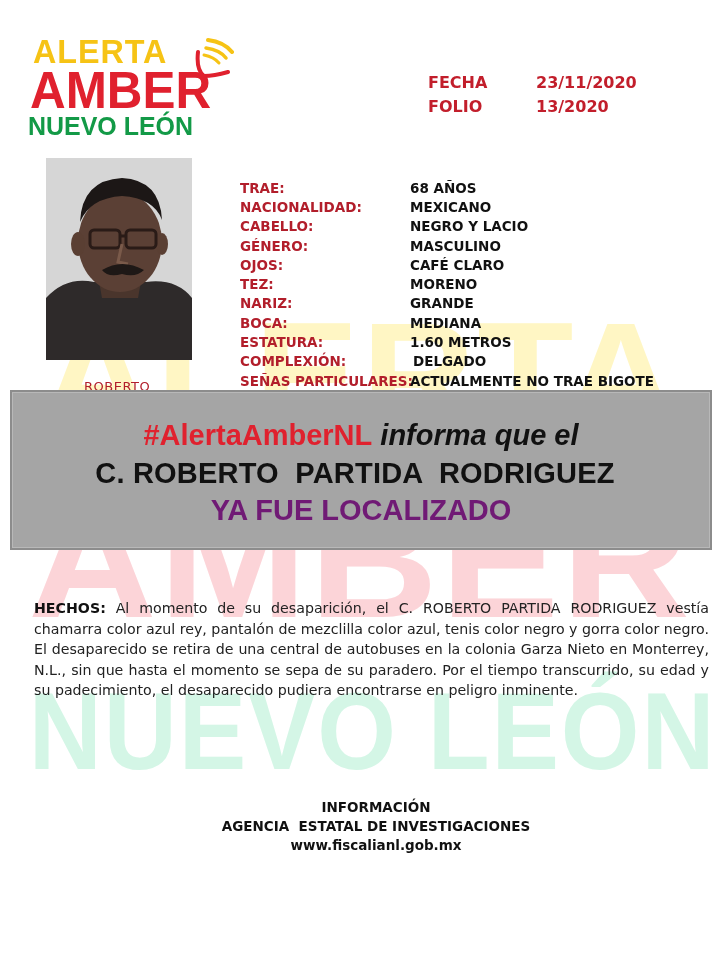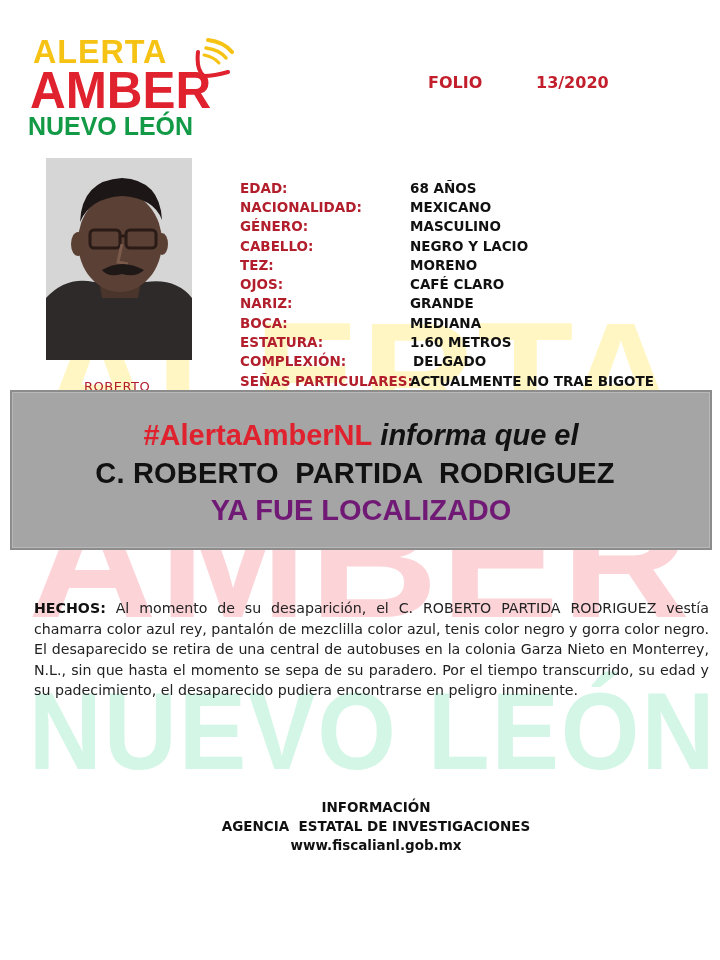--- a/index.html
+++ b/index.html
@@ -64,20 +64,24 @@
     <path d="M12 12 Q26 14 32 22" stroke="#f6c315" stroke-width="3.5" fill="none" stroke-linecap="round"></path>
     <path d="M10 19 Q20 21 25 27" stroke="#f6c315" stroke-width="3" fill="none" stroke-linecap="round"></path>
     <path d="M4 16 Q2 34 10 40 Q20 40 34 36" stroke="#e0212e" stroke-width="4" fill="none" stroke-linecap="round"></path>
   </svg>
   <div class="logo-amber">AMBER</div>
   <div class="logo-nuevo">NUEVO LEÓN</div>
 </div>
 
 <div class="meta">
   <div class="meta-row">
+    <span class="meta-label">FECHA</span>
+    <span>23/11/2020</span>
+  </div>
+  <div class="meta-row">
     <span class="meta-label">FOLIO</span>
     <span>13/2020</span>
   </div>
 </div>
 
 <div class="photo">
   <svg viewBox="0 0 146 202">
     <rect width="146" height="202" fill="#d6d6d6"></rect>
 
     <path d="M0 140 Q20 118 48 124 L100 124 Q130 120 146 140 L146 202 L0 202 Z" fill="#2e2a2a"></path>
@@ -97,42 +101,42 @@
 
     <path d="M76 86 L72 104 L82 106" fill="none" stroke="#7a5a4a" stroke-width="3"></path>
 
     <path d="M56 112 Q76 100 98 112 Q90 120 76 116 Q62 120 56 112 Z" fill="#1e1816"></path>
   </svg>
 </div>
 <div class="name-under">ROBERTO</div>
 
 <div class="details">
   <div class="det-row">
-    <span class="det-label">EDAD:</span>
+    <span class="det-label">TRAE:</span>
     <span class="det-value">68 AÑOS</span>
   </div>
   <div class="det-row">
     <span class="det-label">NACIONALIDAD:</span>
     <span class="det-value">MEXICANO</span>
   </div>
   <div class="det-row">
+    <span class="det-label">CABELLO:</span>
+    <span class="det-value">NEGRO Y LACIO</span>
+  </div>
+  <div class="det-row">
     <span class="det-label">GÉNERO:</span>
     <span class="det-value">MASCULINO</span>
   </div>
   <div class="det-row">
-    <span class="det-label">CABELLO:</span>
-    <span class="det-value">NEGRO Y LACIO</span>
+    <span class="det-label">OJOS:</span>
+    <span class="det-value">CAFÉ CLARO</span>
   </div>
   <div class="det-row">
     <span class="det-label">TEZ:</span>
     <span class="det-value">MORENO</span>
-  </div>
-  <div class="det-row">
-    <span class="det-label">OJOS:</span>
-    <span class="det-value">CAFÉ CLARO</span>
   </div>
   <div class="det-row">
     <span class="det-label">NARIZ:</span>
     <span class="det-value">GRANDE</span>
   </div>
   <div class="det-row">
     <span class="det-label">BOCA:</span>
     <span class="det-value">MEDIANA</span>
   </div>
   <div class="det-row">

